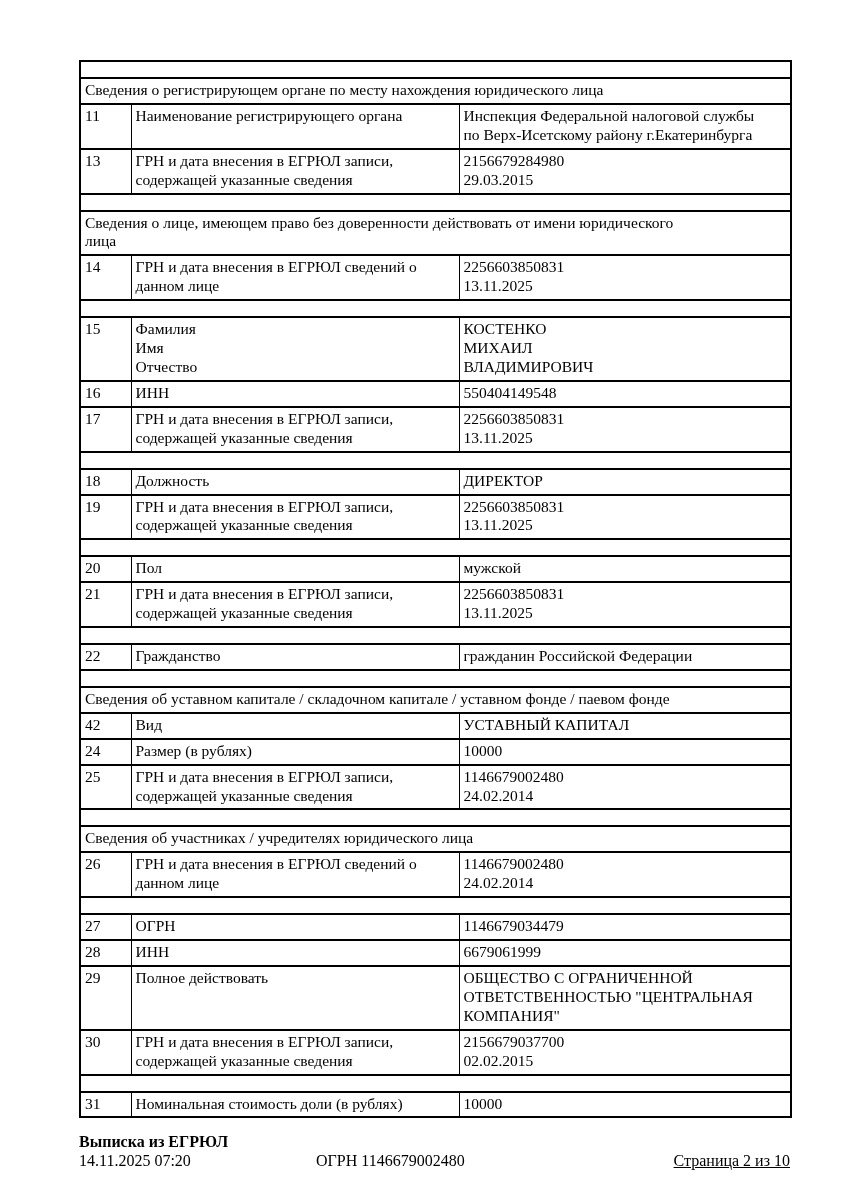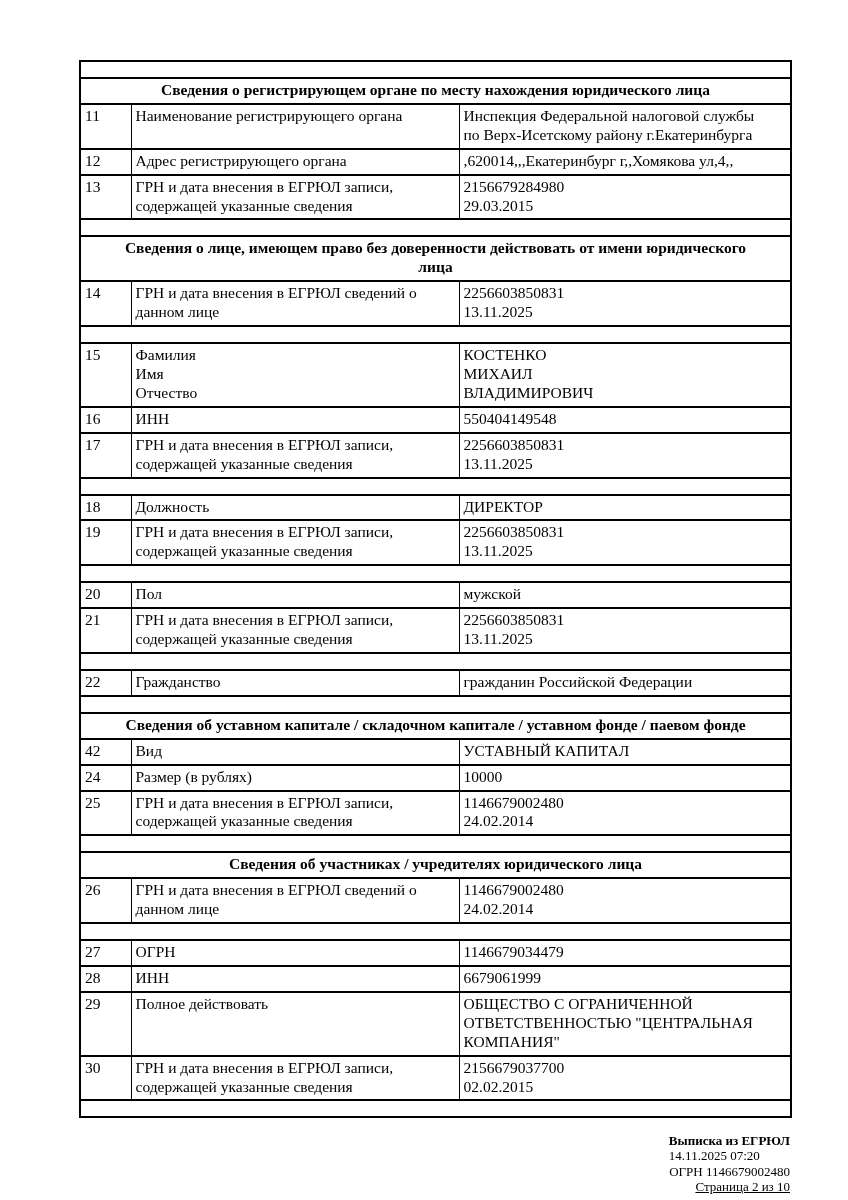--- a/index.html
+++ b/index.html
@@ -24,42 +24,40 @@
     border-right: 1px solid #000;
     border-top: 2px solid #000;
     border-bottom: 2px solid #000;
     vertical-align: top;
     font-size: 15.5px;
     line-height: 1.22;
     padding: 2px 4px 3px 4px;
   }
   td.num  { text-align: left; padding-left: 1px; padding-right: 1px; }
   td.section {
-    font-weight: bold;
-    text-align: center;
+    font-weight: normal;
     border-left: none; border-right: none;
     padding: 2px 6px 3px 6px;
   }
   td.spacer {
     height: 17px;
     border-left: none; border-right: none;
     padding: 0;
   }
   .cell-line { white-space: pre; }
 
   .footer {
     position: absolute;
     left: 79px; top: 1133px;
     width: 711px;
     display: flex;
     justify-content: space-between;
     align-items: flex-end;
-    font-size: 13px;
+    font-size: 16px;
     line-height: 1.18;
-    flex-direction: column;
   }
   .footer .f-left   { flex: 1; text-align: left; }
   .footer .f-center { flex: 1; text-align: left; }
   .footer .f-right  { flex: 1; text-align: right; text-decoration: underline; }
   .footer .f-title  { font-weight: bold; }
 </style>
 </head>
 <body>
 
 <div class="page">
@@ -83,29 +81,20 @@
           <td class="num">11</td>
           <td>
             <div class="cell-line">Наименование регистрирующего органа</div>
           </td>
           <td>
             <div class="cell-line">Инспекция Федеральной налоговой службы</div>
             <div class="cell-line">по Верх-Исетскому району г.Екатеринбурга</div>
           </td>
         </tr>
         <tr>
-          <td class="num">12</td>
-          <td>
-            <div class="cell-line">Адрес регистрирующего органа</div>
-          </td>
-          <td>
-            <div class="cell-line">,620014,,,Екатеринбург г,,Хомякова ул,4,,</div>
-          </td>
-        </tr>
-        <tr>
           <td class="num">13</td>
           <td>
             <div class="cell-line">ГРН и дата внесения в ЕГРЮЛ записи,</div>
             <div class="cell-line">содержащей указанные сведения</div>
           </td>
           <td>
             <div class="cell-line">2156679284980</div>
             <div class="cell-line">29.03.2015</div>
           </td>
         </tr>
@@ -317,20 +306,29 @@
             <div class="cell-line">ГРН и дата внесения в ЕГРЮЛ записи,</div>
             <div class="cell-line">содержащей указанные сведения</div>
           </td>
           <td>
             <div class="cell-line">2156679037700</div>
             <div class="cell-line">02.02.2015</div>
           </td>
         </tr>
         <tr>
           <td colspan="3" class="spacer"></td>
+        </tr>
+        <tr>
+          <td class="num">31</td>
+          <td>
+            <div class="cell-line">Номинальная стоимость доли (в рублях)</div>
+          </td>
+          <td>
+            <div class="cell-line">10000</div>
+          </td>
         </tr>
       </tbody>
   </table>
 
   <div class="footer">
     <div class="f-left">
       <div class="f-title">Выписка из ЕГРЮЛ</div>
       <div>14.11.2025 07:20</div>
     </div>
     <div class="f-center">ОГРН 1146679002480</div>

